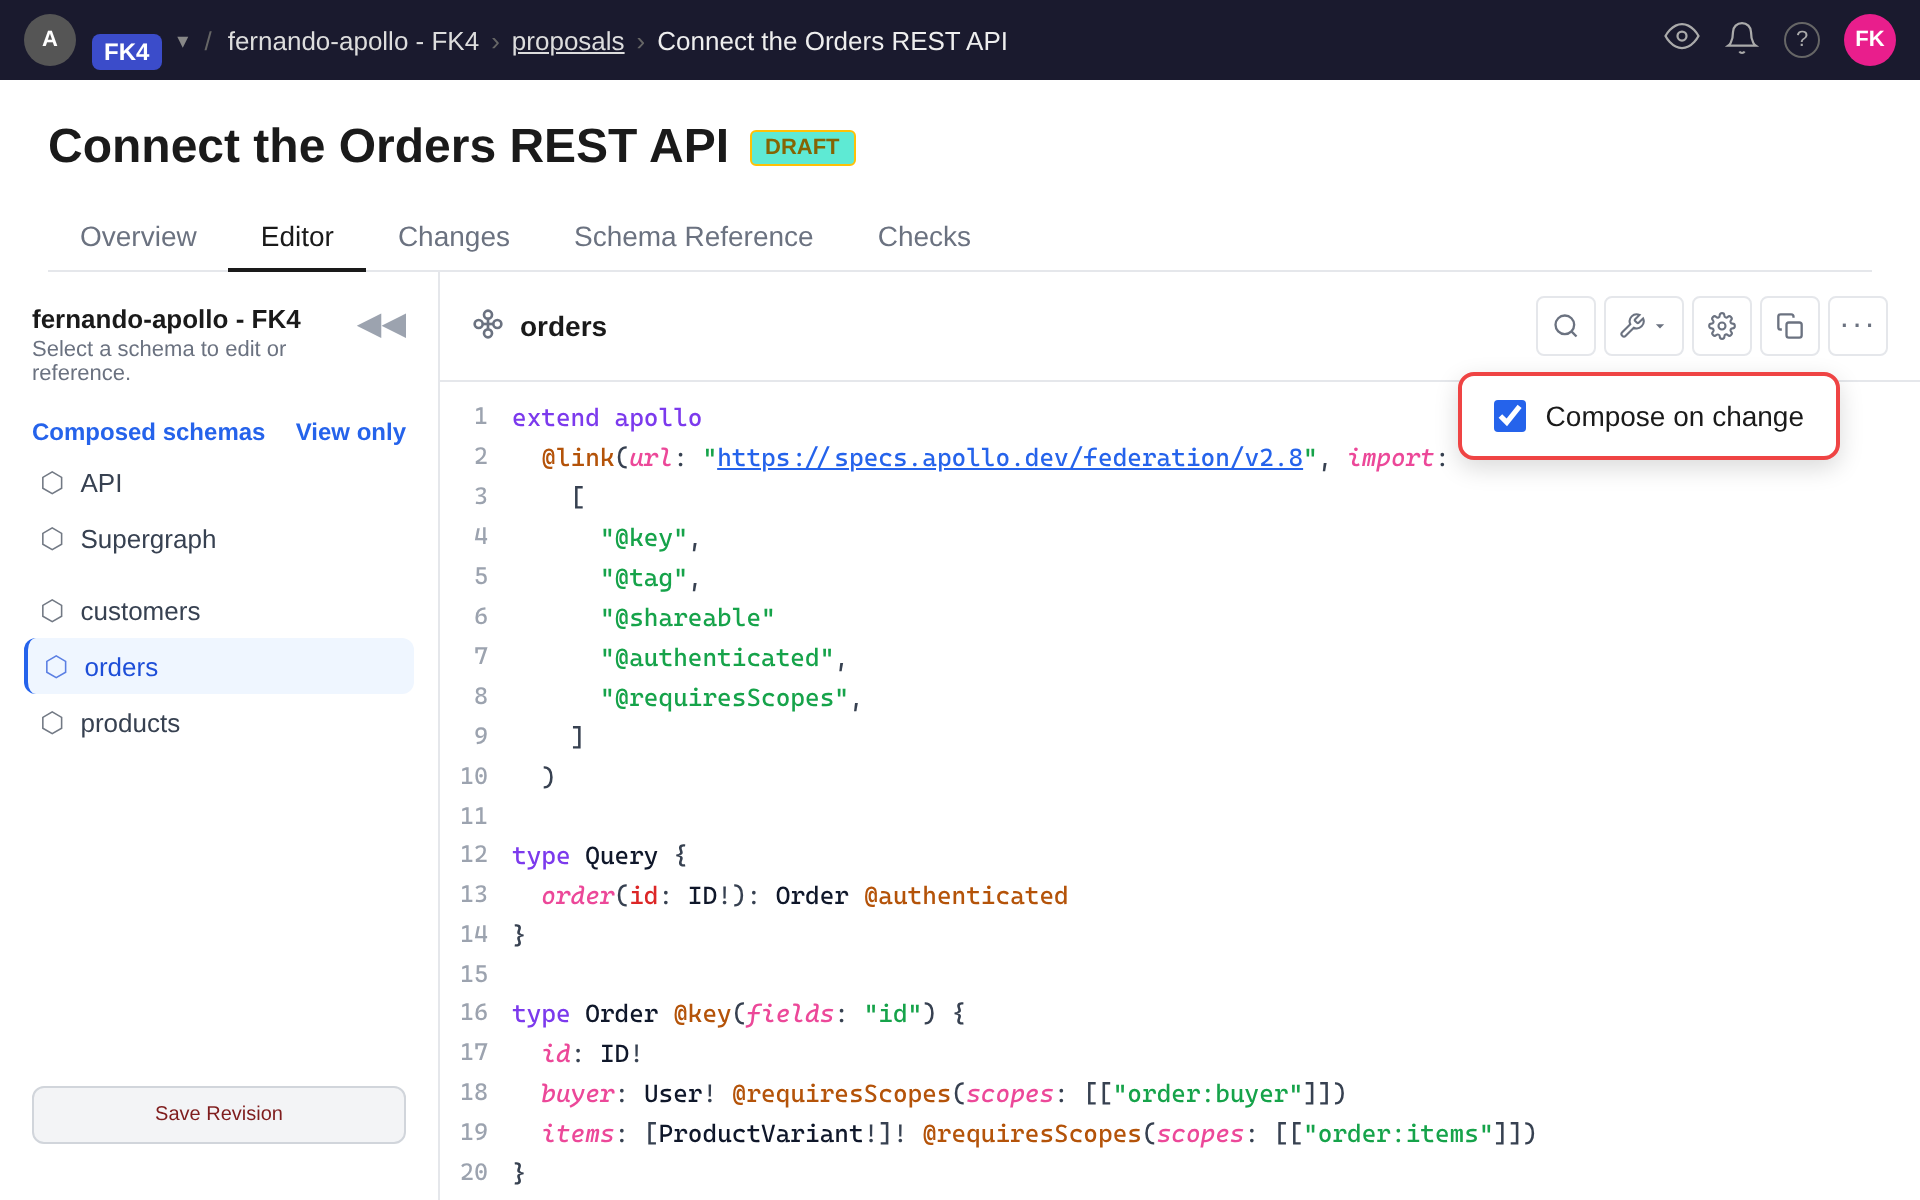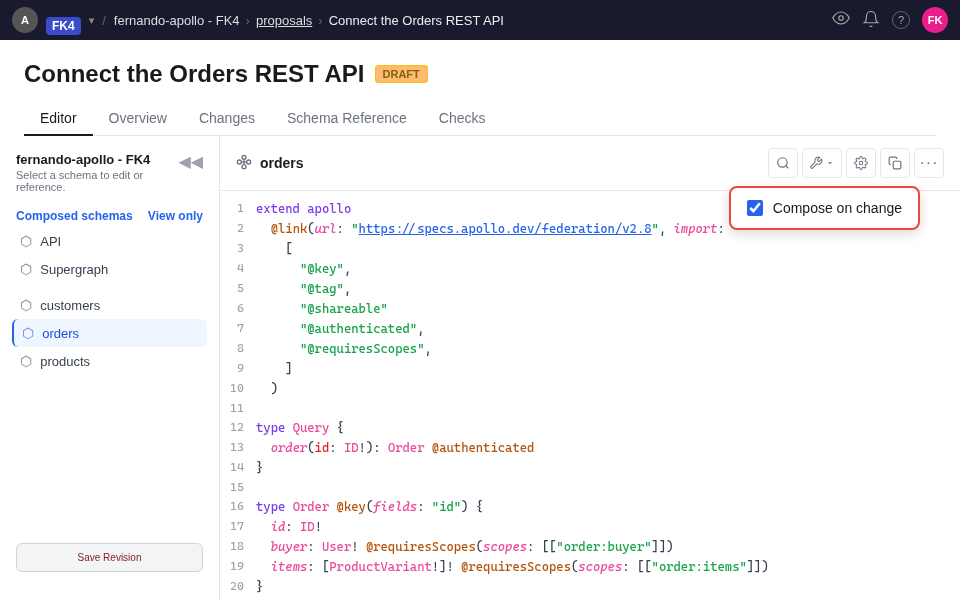--- a/index.html
+++ b/index.html
@@ -35,21 +35,21 @@
     }
 
     
     .page { background: white; height: 560px; display: flex; flex-direction: column; }
 
     
     .page-header { padding: 20px 24px 0; }
     .page-title-row { display: flex; align-items: center; gap: 10px; margin-bottom: 14px; }
     .page-title { font-size: 24px; font-weight: 700; color: #1a1a1a; }
     .draft-badge {
-      background: #fdba74; color: #856404; border: 1px solid #ffc107;
+      background: #5eead4; color: #856404; border: 1px solid #ffc107;
       font-size: 11px; font-weight: 700; padding: 2px 7px; border-radius: 3px;
     }
     .page-tabs { display: flex; gap: 0; border-bottom: 1px solid #e5e7eb; }
     .page-tab {
       padding: 8px 16px; font-size: 14px; color: #6b7280; cursor: pointer;
       border-bottom: 2px solid transparent; margin-bottom: -1px;
     }
     .page-tab.active { color: #1a1a1a; border-bottom-color: #1a1a1a; font-weight: 500; }
 
     
@@ -118,21 +118,21 @@
       background: white;
       overflow-y: auto;
       height: calc(100% - 49px);
     }
     .code-line { display: flex; }
     .line-num { width: 36px; text-align: right; padding-right: 12px; color: #9ca3af; user-select: none; font-size: 12px; }
     .line-content { flex: 1; padding-right: 16px; white-space: pre; }
 
     
     .kw { color: #7c3aed; }
-    .type-name { color: #ec4899; }
+    .type-name { color: #0f172a; }
     .field { color: #ec4899; font-style: italic; }
     .directive { color: #b45309; }
     .string { color: #16a34a; }
     .url-link { color: #2563eb; text-decoration: underline; }
     .punct { color: #374151; }
     .argument { color: #dc2626; }
   </style>
 </head>
 <body>
 
@@ -167,22 +167,22 @@
 </div>
 
 <div class="page">
 
   <div class="page-header">
     <div class="page-title-row">
       <h1 class="page-title">Connect the Orders REST API</h1>
       <span class="draft-badge">DRAFT</span>
     </div>
     <div class="page-tabs">
+      <div class="page-tab">Overview</div>
       <div class="page-tab active">Editor</div>
-      <div class="page-tab">Overview</div>
       <div class="page-tab">Changes</div>
       <div class="page-tab">Schema Reference</div>
       <div class="page-tab">Checks</div>
     </div>
   </div>
 
   <div class="main">
 
     <div class="sidebar">
       <div class="sidebar-header">

